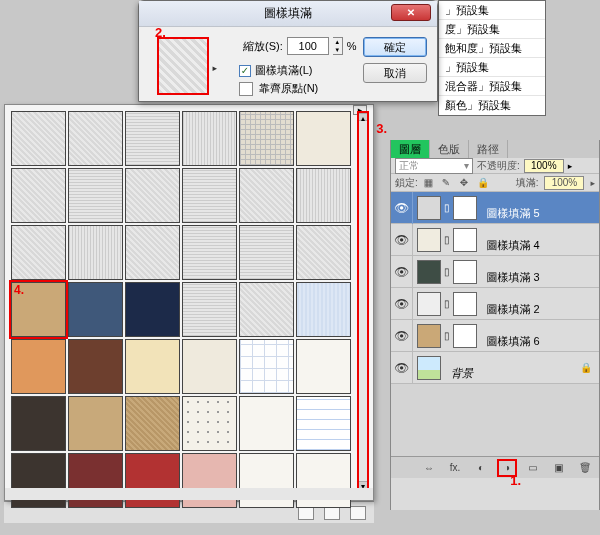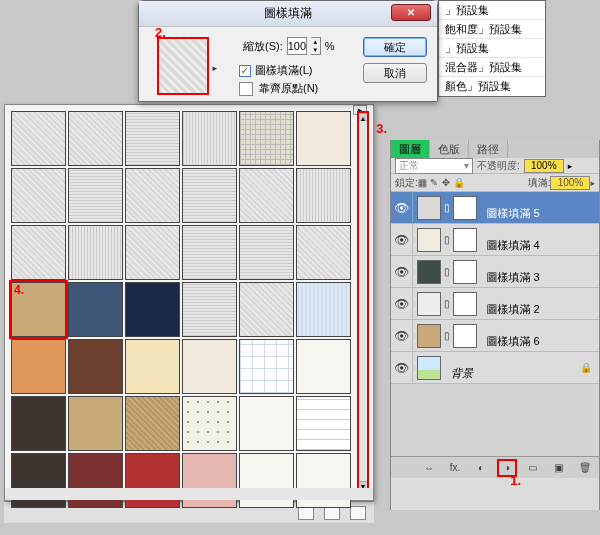--- a/index.html
+++ b/index.html
@@ -43,21 +43,21 @@
   .ann-2 { position:absolute; left:16px; top:-2px; color:#e00; font-weight:bold; font-size:13px; z-index:2;}
   .preview-box {
     position: absolute; left: 18px; top: 10px;
     width: 52px; height: 58px;
     border: 2px solid #e00;
     background: repeating-linear-gradient(45deg,#d9d9d9 0 3px,#ededed 3px 6px);
   }
   .preview-arrow { position:absolute; right:-10px; top:24px; font-size:9px; color:#333;}
   .scale-row { position:absolute; left:104px; top:10px; display:flex; align-items:center; gap:4px;}
   .scale-input {
-    width: 20px; height: 18px;
+    width: 42px; height: 18px;
     border: 1px solid #888; background:#fff;
     text-align:center; font-size:11px; line-height:16px;
   }
   .scale-spin { width:10px; height:18px; border:1px solid #888; border-left:none; background:#efefef; font-size:7px; display:flex; flex-direction:column;}
   .scale-spin span{flex:1; display:flex;align-items:center;justify-content:center;}
   .ok-btn, .cancel-btn {
     position:absolute; right:10px; width:64px; height:20px;
     border:1px solid #3c6fb1; border-radius:3px;
     background: linear-gradient(#eaf3ff,#cfe4fb);
     font-size:11px; display:flex; align-items:center; justify-content:center;
@@ -124,22 +124,22 @@
     width:210px; height:370px;
     background:#dcdcdc; border-left:1px solid #888; border-right:1px solid #888;
     z-index:10;
   }
   .lp-tabs{display:flex; height:18px; background:#c9c9c9;}
   .lp-tab{padding:2px 8px; font-size:11px; border-right:1px solid #aaa; color:#444;}
   .lp-tab.active{background:#22c55e; color:#000;}
   .lp-optrow{display:flex; align-items:center; height:16px; padding:0 4px; gap:4px; border-bottom:1px solid #bbb;}
   .lp-select{flex:0 0 78px; height:16px; background:#fff; border:1px solid #888; font-size:10px; padding:0 3px; display:flex;align-items:center;justify-content:space-between; color:#888;}
   .lp-label{font-size:10px; color:#555;}
-  .lp-pct{width:40px;height:14px;border:1px solid #888;background:#fde047;font-size:10px;text-align:center;line-height:12px;}
-  .lp-lockrow{display:flex;align-items:center;height:18px;padding:0 4px;border-bottom:1px solid #bbb;font-size:10px;color:#555;}
+  .lp-pct{width:40px;height:14px;border:1px solid #888;background:#fef9c3;font-size:10px;text-align:center;line-height:12px;}
+  .lp-lockrow{display:flex;align-items:center;height:18px;padding:0 4px;gap:6px;border-bottom:1px solid #bbb;font-size:10px;color:#555;}
   .lp-lockrow .i{width:12px;height:12px;border:0;display:inline-block;}
 
   .lp-list{background:#d4d4d4;}
   .layer{display:flex;align-items:center;height:32px;border-bottom:1px solid #bbb;background:#dcdcdc;}
   .layer.sel{background:#5a86c4;color:#fff;}
   .eye{width:22px;height:32px;display:flex;align-items:center;justify-content:center;font-size:12px;color:#333;border-right:1px solid #bbb;}
   .layer.sel .eye{color:#fff;border-right-color:#7ba0d4;}
   .thumbs{display:flex;align-items:center;gap:3px;padding:0 4px;}
   .th{width:24px;height:24px;border:1px solid #666;background:#fff;}
   .th.fill{background:#d3d0c6;}
@@ -185,20 +185,21 @@
   .tex-wht{background:#f7f5f0;}
   .tex-maroon{background:#7a3030;}
   .tex-red{background:#b23232;}
   .tex-pink{background:#e6b7b0;}
 </style>
 </head>
 <body>
 
 <div class="preset-pop">
   <div class="row">」預設集</div>
+  <div class="row">度」預設集</div>
   <div class="row">飽和度」預設集</div>
   <div class="row">」預設集</div>
   <div class="row">混合器」預設集</div>
   <div class="row">顏色」預設集</div>
 </div>
 
 <div class="win-dialog">
   <div class="win-titlebar">
     <span>圖樣填滿</span>
     <div class="win-close">✕</div>

